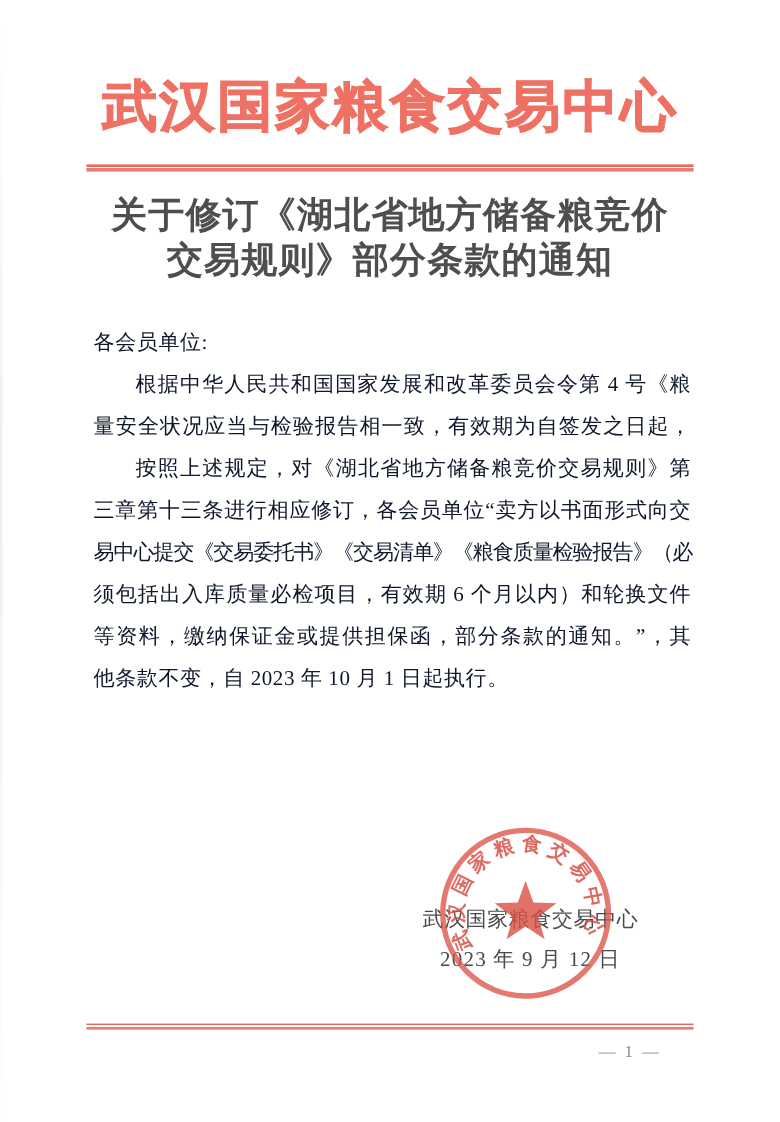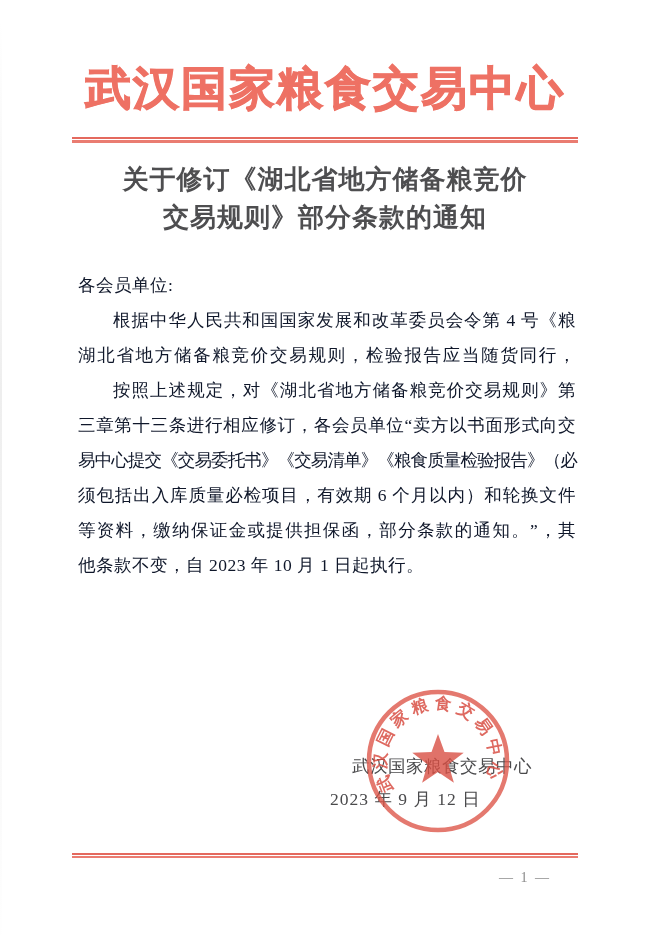--- a/index.html
+++ b/index.html
@@ -27,21 +27,21 @@
   }
   .rule{
     position:absolute;left:72px;width:506px;
     background:linear-gradient(to bottom,#e4695e 0%,#e4695e 30%,#ffffff 30%,#ffffff 50%,#ea7c71 50%,#ea7c71 100%);
   }
   .rule.top{top:117px;height:6px;}
   .rule.bottom{top:833px;height:5px;}
   .doc-title{
     position:absolute;left:0;top:141px;width:650px;
     text-align:center;
-    font-size:26px;font-weight:bold;
+    font-size:30px;font-weight:bold;
     line-height:38px;
     color:#4e4e50;
     letter-spacing:1px;
   }
   .body-text{
     position:absolute;left:78px;top:248px;width:498px;
     font-size:17.5px;
     color:#0f172a;
     letter-spacing:0.5px;
   }
@@ -59,21 +59,21 @@
   .line.tight{letter-spacing:-1.8px;}
   .signature{
     position:absolute;left:330px;top:735px;width:224px;
     text-align:center;
     font-size:17.5px;color:#4a4a4c;
     letter-spacing:0.5px;
     line-height:22px;
   }
   .sig-date{
     position:absolute;left:330px;top:768px;width:224px;
-    text-align:left;
+    text-align:center;
     font-size:17.5px;color:#4a4a4c;
     letter-spacing:1px;
     line-height:22px;
   }
   .seal{
     position:absolute;left:362px;top:666px;width:152px;height:150px;
     pointer-events:none;
   }
   .page-number{
     position:absolute;left:470px;top:850px;width:110px;
@@ -94,21 +94,21 @@
   <div class="doc-title">
     <div>关于修订《湖北省地方储备粮竞价</div>
     <div>交易规则》部分条款的通知</div>
   </div>
 
   <div class="body-text">
     <div class="line">各会员单位:</div>
 
     <div>
       <div class="line j indent">根据中华人民共和国国家发展和改革委员会令第 4 号《粮</div>
-      <div class="line j">湖北省地方储备粮竞价交易规则，检验报告应当随货同行，</div>
+      <div class="line j">量安全状况应当与检验报告相一致，有效期为自签发之日起，</div>
     </div>
 
     <div>
       <div class="line j indent">按照上述规定，对《湖北省地方储备粮竞价交易规则》第</div>
       <div class="line j">三章第十三条进行相应修订，各会员单位“卖方以书面形式向交</div>
       <div class="line j tight">易中心提交《交易委托书》《交易清单》《粮食质量检验报告》（必</div>
       <div class="line j">须包括出入库质量必检项目，有效期 6 个月以内）和轮换文件</div>
       <div class="line j">等资料，缴纳保证金或提供担保函，部分条款的通知。”，其</div>
       <div class="line">他条款不变，自 2023 年 10 月 1 日起执行。</div>
     </div>

